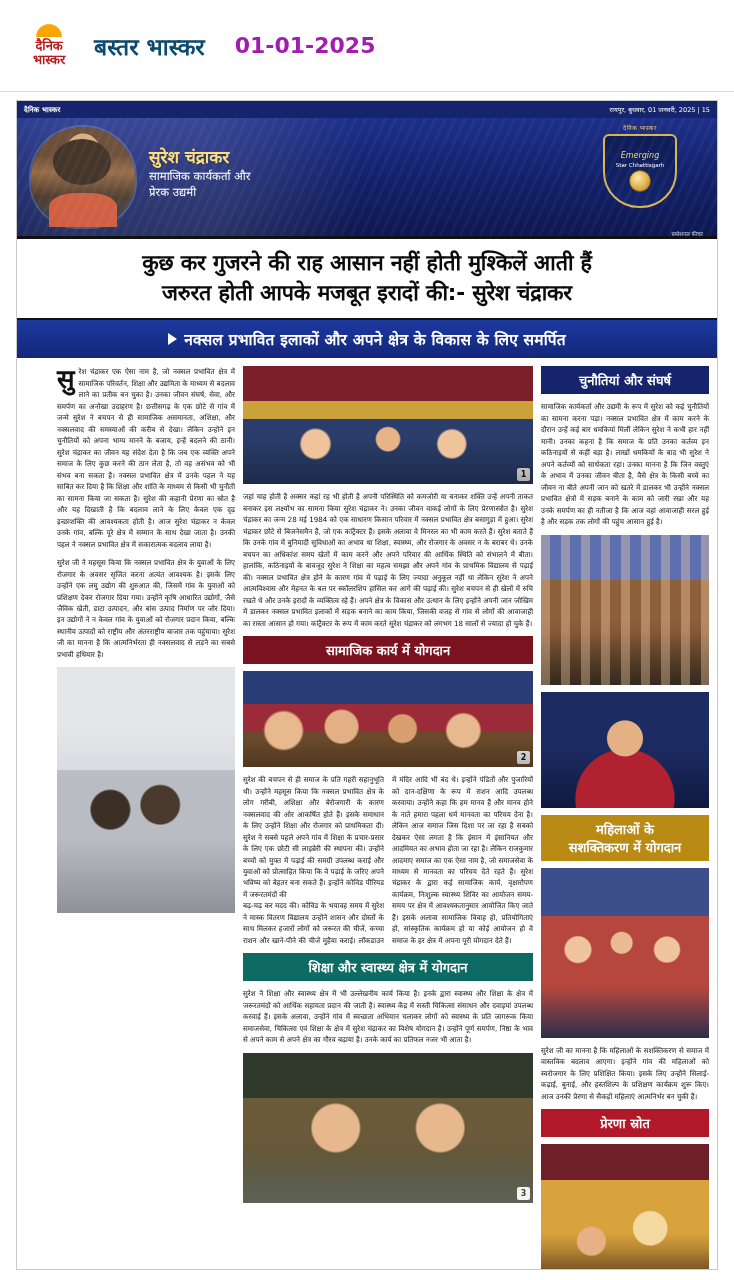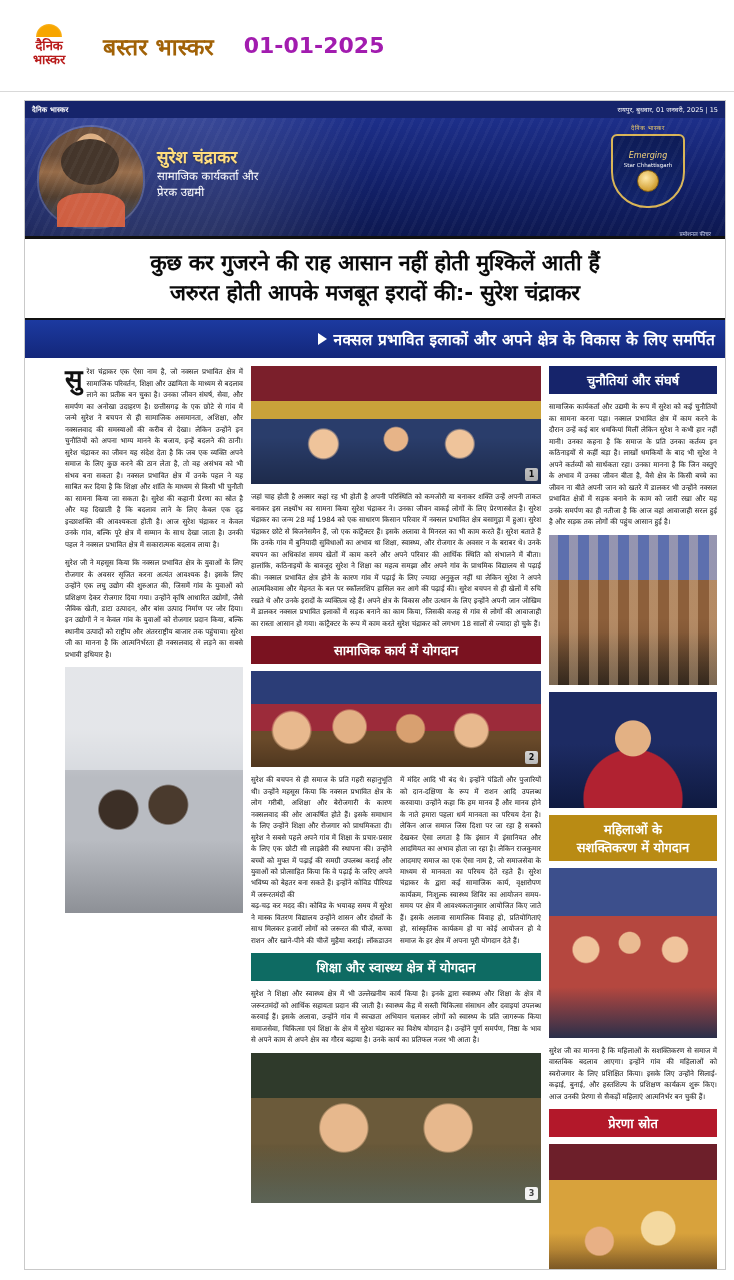--- a/index.html
+++ b/index.html
@@ -33,31 +33,31 @@
     width: 26px; height: 13px;
     background: radial-gradient(circle at 50% 100%, #f7a600 0%, #f7a600 60%, #ffd27a 100%);
     border-radius: 13px 13px 0 0;
     margin-bottom: 2px;
   }
   .logo-text {
     font-size: 13px; font-weight: bold; color: #b91c1c;
     text-align: center; letter-spacing: -0.2px;
   }
   .top-title {
-    font-size: 23px; font-weight: bold; color: #a16207; margin-left: 9px;
+    font-size: 23px; font-weight: bold; color: #0c4a6e;
   }
   .top-date {
     font-size: 22px; font-weight: bold; color: #a21caf;
     margin-left: 16px;
   }
 
   
   .paper {
     position: absolute;
-    top: 100px; left: 24px;
+    top: 100px; left: 16px;
     width: 702px; height: 1170px;
     background: #fff;
     border: 1px solid #c9c9c9;
     overflow: hidden;
     font-family: "DejaVu Sans", "Liberation Sans", sans-serif;
   }
   
   .folio {
     height: 17px;
     background: #16246b;
@@ -156,21 +156,21 @@
     font-weight: bold;
     color: #0b0b0b;
     letter-spacing: -0.2px;
   }
   
   .subbanner {
     background: linear-gradient(180deg, #1c3aa0 0%, #13277a 100%);
     color: #fff;
     padding: 8px 10px;
     display: flex; align-items: center; gap: 7px;
-    justify-content: flex-end;
+    justify-content: center;
   }
   .subbanner .arrow {
     width: 0; height: 0;
     border-left: 9px solid #ffffff;
     border-top: 6px solid transparent;
     border-bottom: 6px solid transparent;
   }
   .subbanner-text {
     font-size: 15.5px; font-weight: bold; letter-spacing: .2px;
   }

